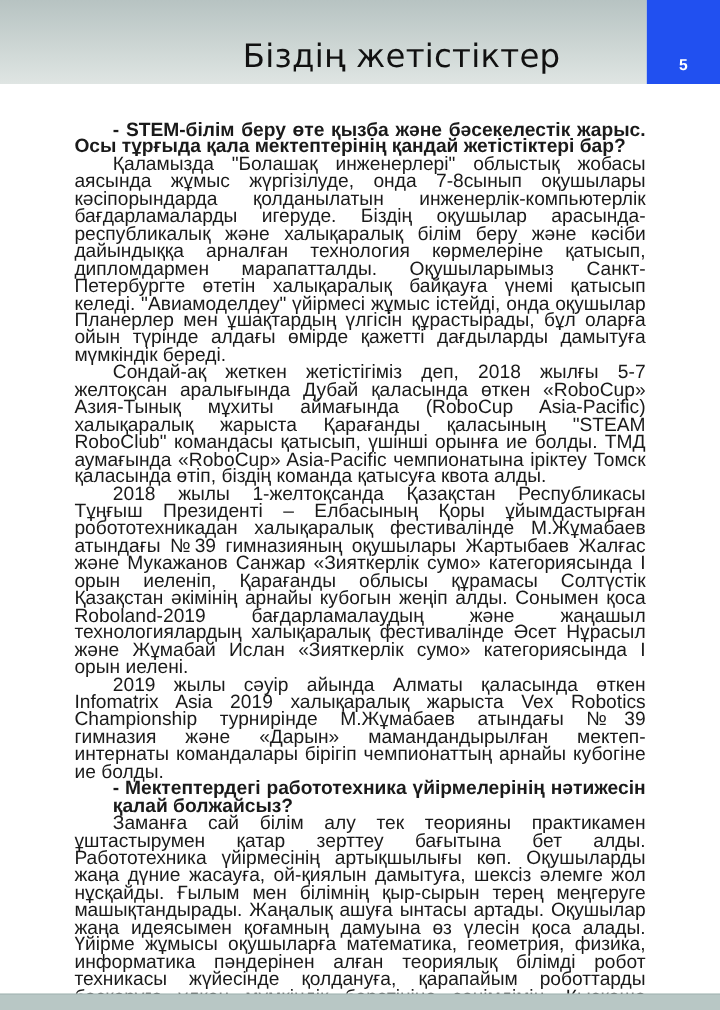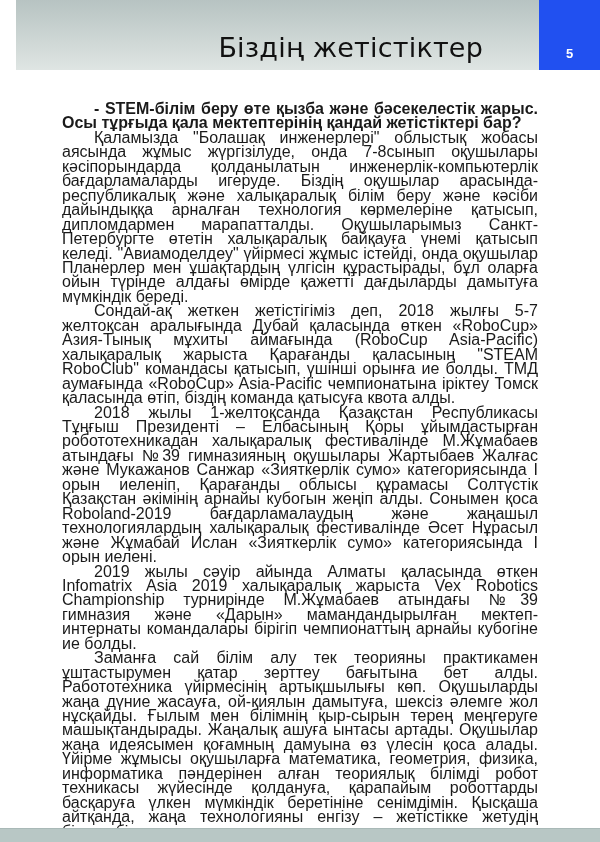--- a/index.html
+++ b/index.html
@@ -3,21 +3,21 @@
 <meta charset="utf-8">
 <style>
   html, body { margin: 0; padding: 0; }
   body {
     width: 600px; height: 842px; position: relative; overflow: hidden;
     background: #ffffff;
     font-family: "Liberation Sans", "DejaVu Sans", sans-serif;
     color: #1a1a1a;
   }
   .header-band {
-    position: absolute; left: 16px; top: 0; width: 539px; height: 70px;
+    position: absolute; left: 0; top: 0; width: 539px; height: 70px;
     background: linear-gradient(to bottom, #b7c3c2 0%, #cdd6d4 55%, #dfe5e3 100%);
   }
   .page-title {
     position: absolute; right: 72px; top: 32px;
     font-size: 27px; color: #111; letter-spacing: 0.2px;
     font-family: "DejaVu Sans", sans-serif; font-weight: normal;
   }
   .page-number-box {
     position: absolute; left: 539px; top: 0; width: 61px; height: 70px;
     background: #2150f0;
@@ -49,16 +49,17 @@
 <div class="page-number-box">
   <div class="page-number">5</div>
 </div>
 
 <div class="content">
   <p class="question q1">- STEM-білім беру өте қызба және бәсекелестік жарыс. Осы тұрғыда қала мектептерінің қандай жетістіктері бар?</p>
   <p class="indent">Қаламызда "Болашақ инженерлері" облыстық жобасы аясында жұмыс жүргізілуде, онда 7-8сынып оқушылары кәсіпорындарда қолданылатын инженерлік-компьютерлік бағдарламаларды игеруде. Біздің оқушылар арасында-республикалық және халықаралық білім беру және кәсіби дайындыққа арналған технология көрмелеріне қатысып, дипломдармен марапатталды. Оқушыларымыз Санкт-Петербургте өтетін халықаралық байқауға үнемі қатысып келеді. "Авиамоделдеу" үйірмесі жұмыс істейді, онда оқушылар Планерлер мен ұшақтардың үлгісін құрастырады, бұл оларға ойын түрінде алдағы өмірде қажетті дағдыларды дамытуға мүмкіндік береді.</p>
   <p class="indent">Сондай-ақ жеткен жетістігіміз деп, 2018 жылғы 5-7 желтоқсан аралығында Дубай қаласында өткен «RoboCup» Азия-Тынық мұхиты аймағында (RoboCup Asia-Pacific) халықаралық жарыста Қарағанды қаласының "STEAM RoboClub" командасы қатысып, үшінші орынға ие болды. ТМД аумағында «RoboCup» Asia-Pacific чемпионатына іріктеу Томск қаласында өтіп, біздің команда қатысуға квота алды.</p>
   <p class="indent">2018 жылы 1-желтоқсанда Қазақстан Республикасы Тұңғыш Президенті – Елбасының Қоры ұйымдастырған робототехникадан халықаралық фестивалінде М.Жұмабаев атындағы №39 гимназияның оқушылары Жартыбаев Жалғас және Мукажанов Санжар «Зияткерлік сумо» категориясында I орын иеленіп, Қарағанды облысы құрамасы Солтүстік Қазақстан әкімінің арнайы кубогын жеңіп алды. Сонымен қоса Roboland-2019 бағдарламалаудың және жаңашыл технологиялардың халықаралық фестивалінде Әсет Нұрасыл және Жұмабай Ислан «Зияткерлік сумо» категориясында I орын иелені.</p>
   <p class="indent">2019 жылы сәуір айында Алматы қаласында өткен Infomatrix Asia 2019 халықаралық жарыста Vex Robotics Championship турнирінде М.Жұмабаев атындағы №39 гимназия және «Дарын» мамандандырылған мектеп-интернаты командалары бірігіп чемпионаттың арнайы кубогіне ие болды.</p>
+  <p class="question q2">-   Мектептердегі работотехника үйірмелерінің нәтижесін қалай болжайсыз?</p>
   <p class="indent">Заманға сай білім алу тек теорияны практикамен ұштастырумен қатар зерттеу бағытына бет алды. Работотехника үйірмесінің артықшылығы көп. Оқушыларды жаңа дүние жасауға, ой-қиялын дамытуға, шексіз әлемге жол нұсқайды. Ғылым мен білімнің қыр-сырын терең меңгеруге машықтандырады. Жаңалық ашуға ынтасы артады. Оқушылар жаңа идеясымен қоғамның дамуына өз үлесін қоса алады. Үйірме жұмысы оқушыларға математика, геометрия, физика, информатика пәндерінен алған теориялық білімді робот техникасы жүйесінде қолдануға, қарапайым роботтарды басқаруға үлкен мүмкіндік беретініне сенімдімін. Қысқаша айтқанда, жаңа технологияны енгізу – жетістікке жетудің бірден-бір жолы.</p>
 </div>
 
 <div class="footer-band"></div>
 
 </body></html>

